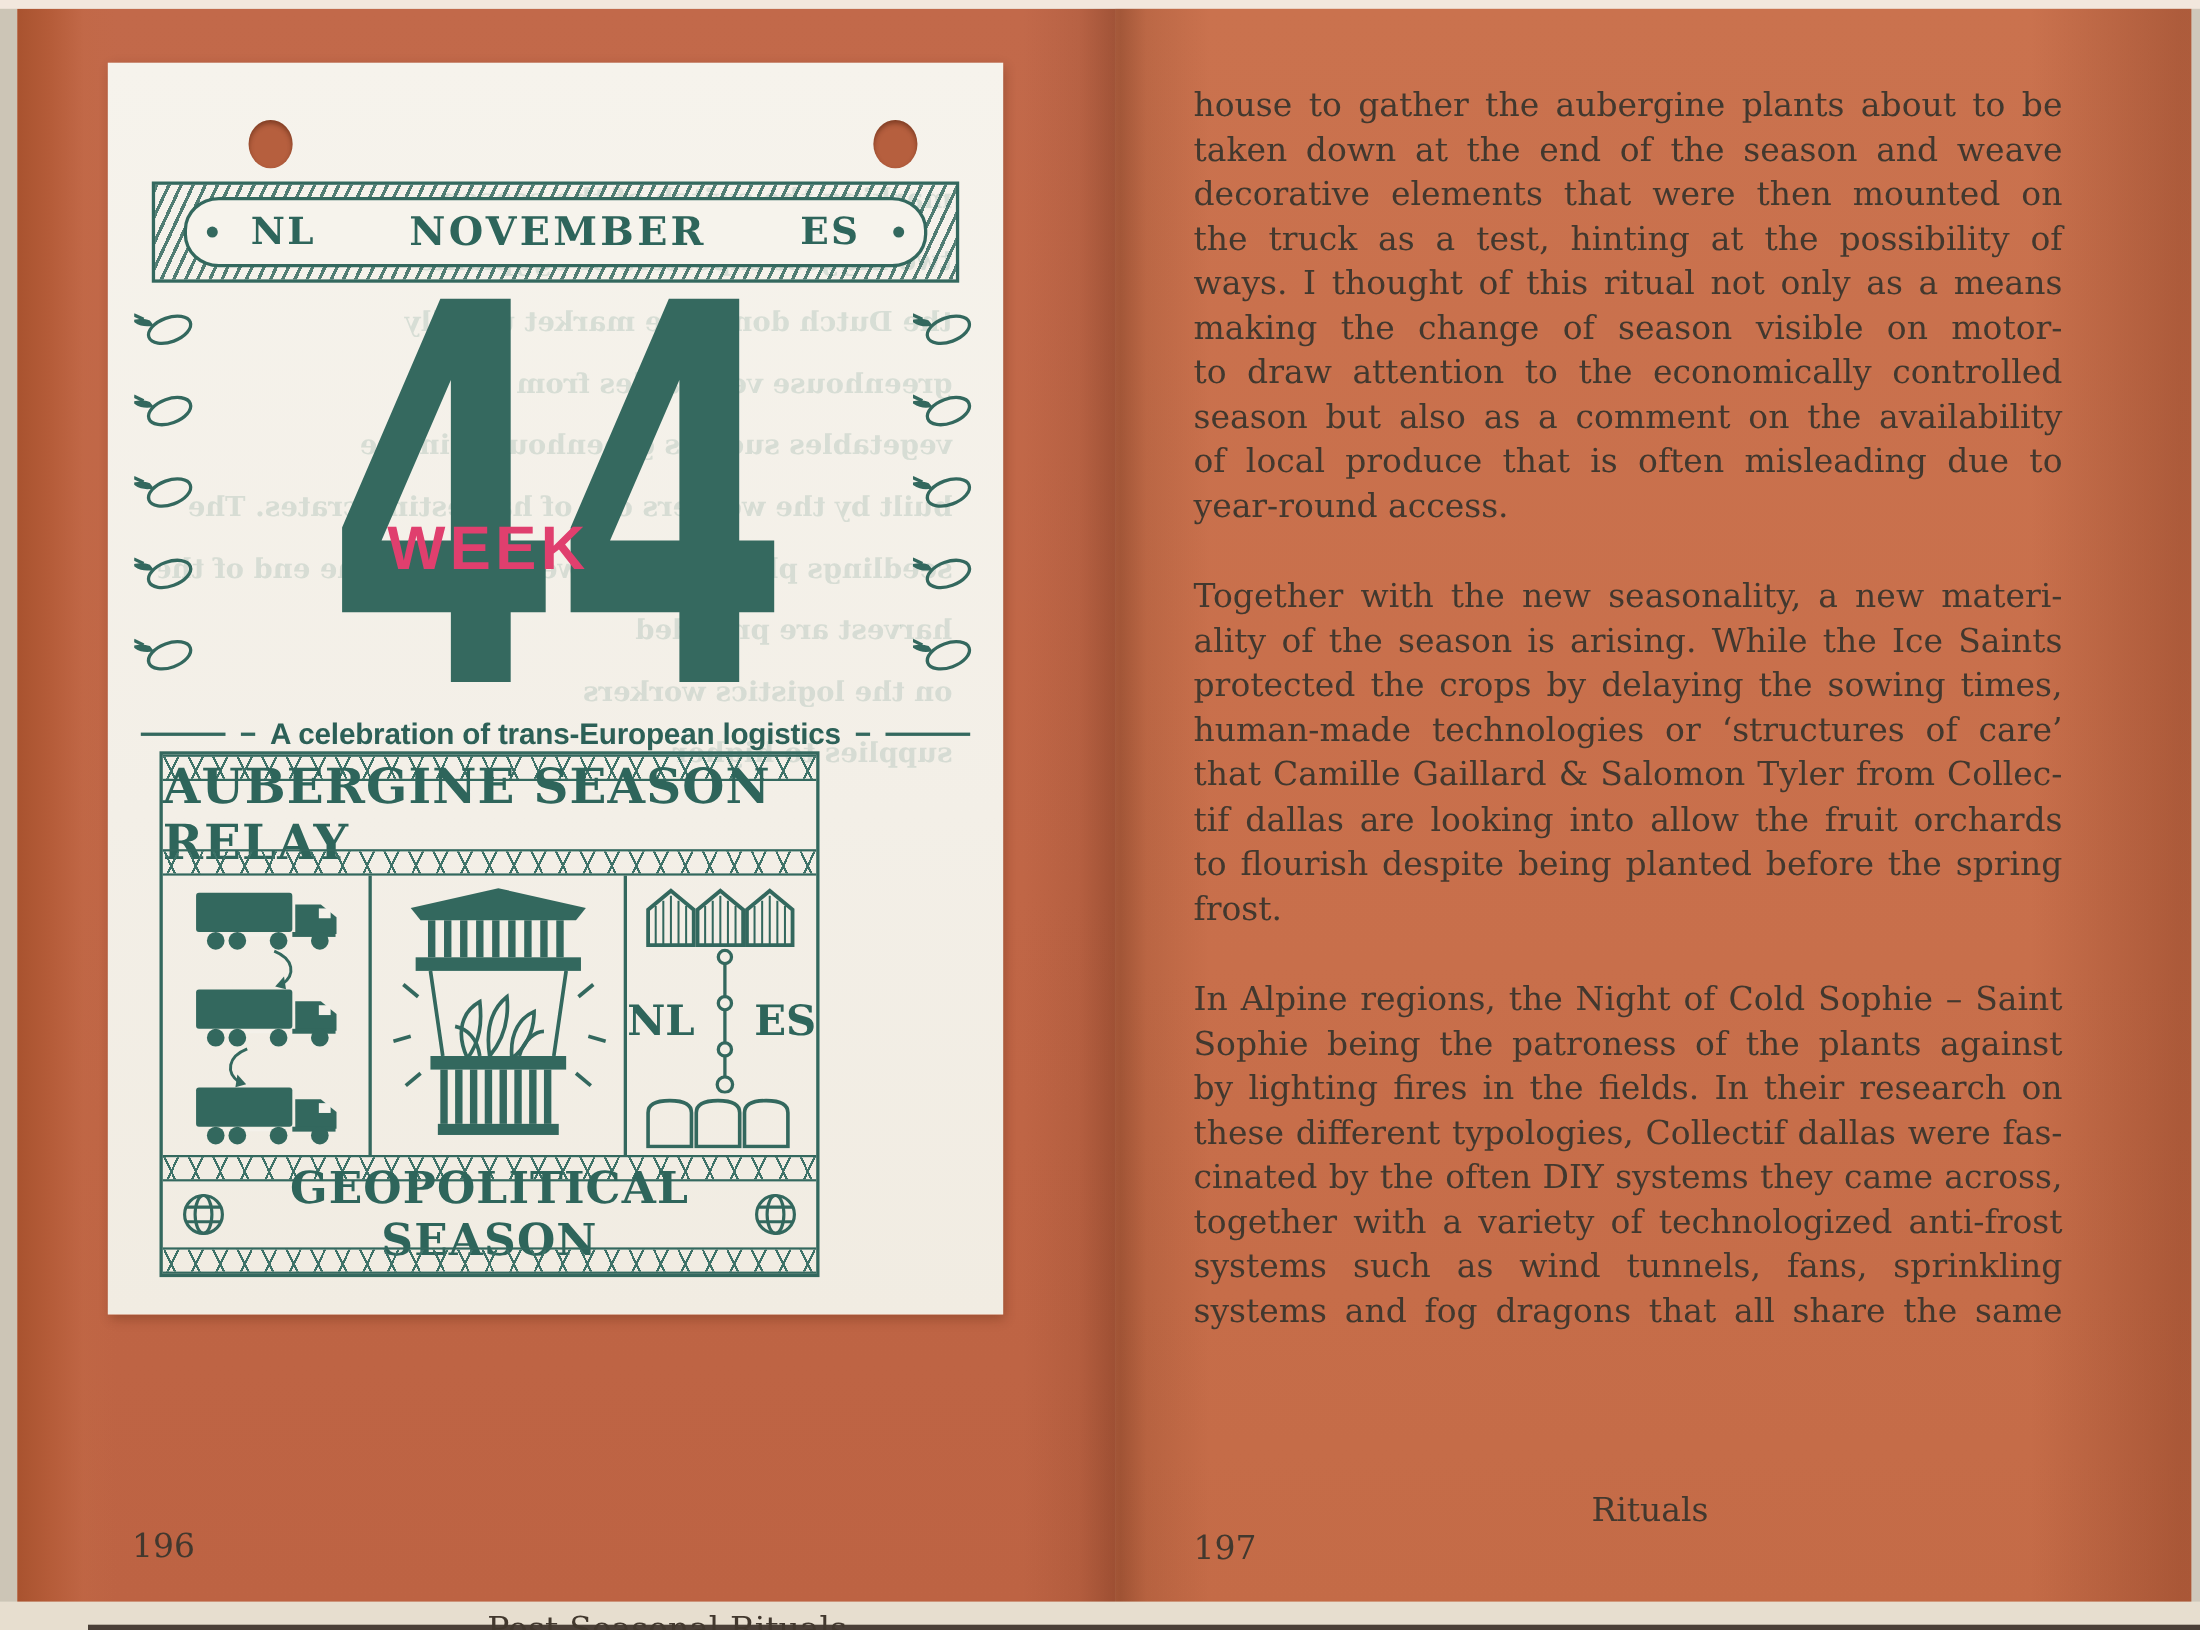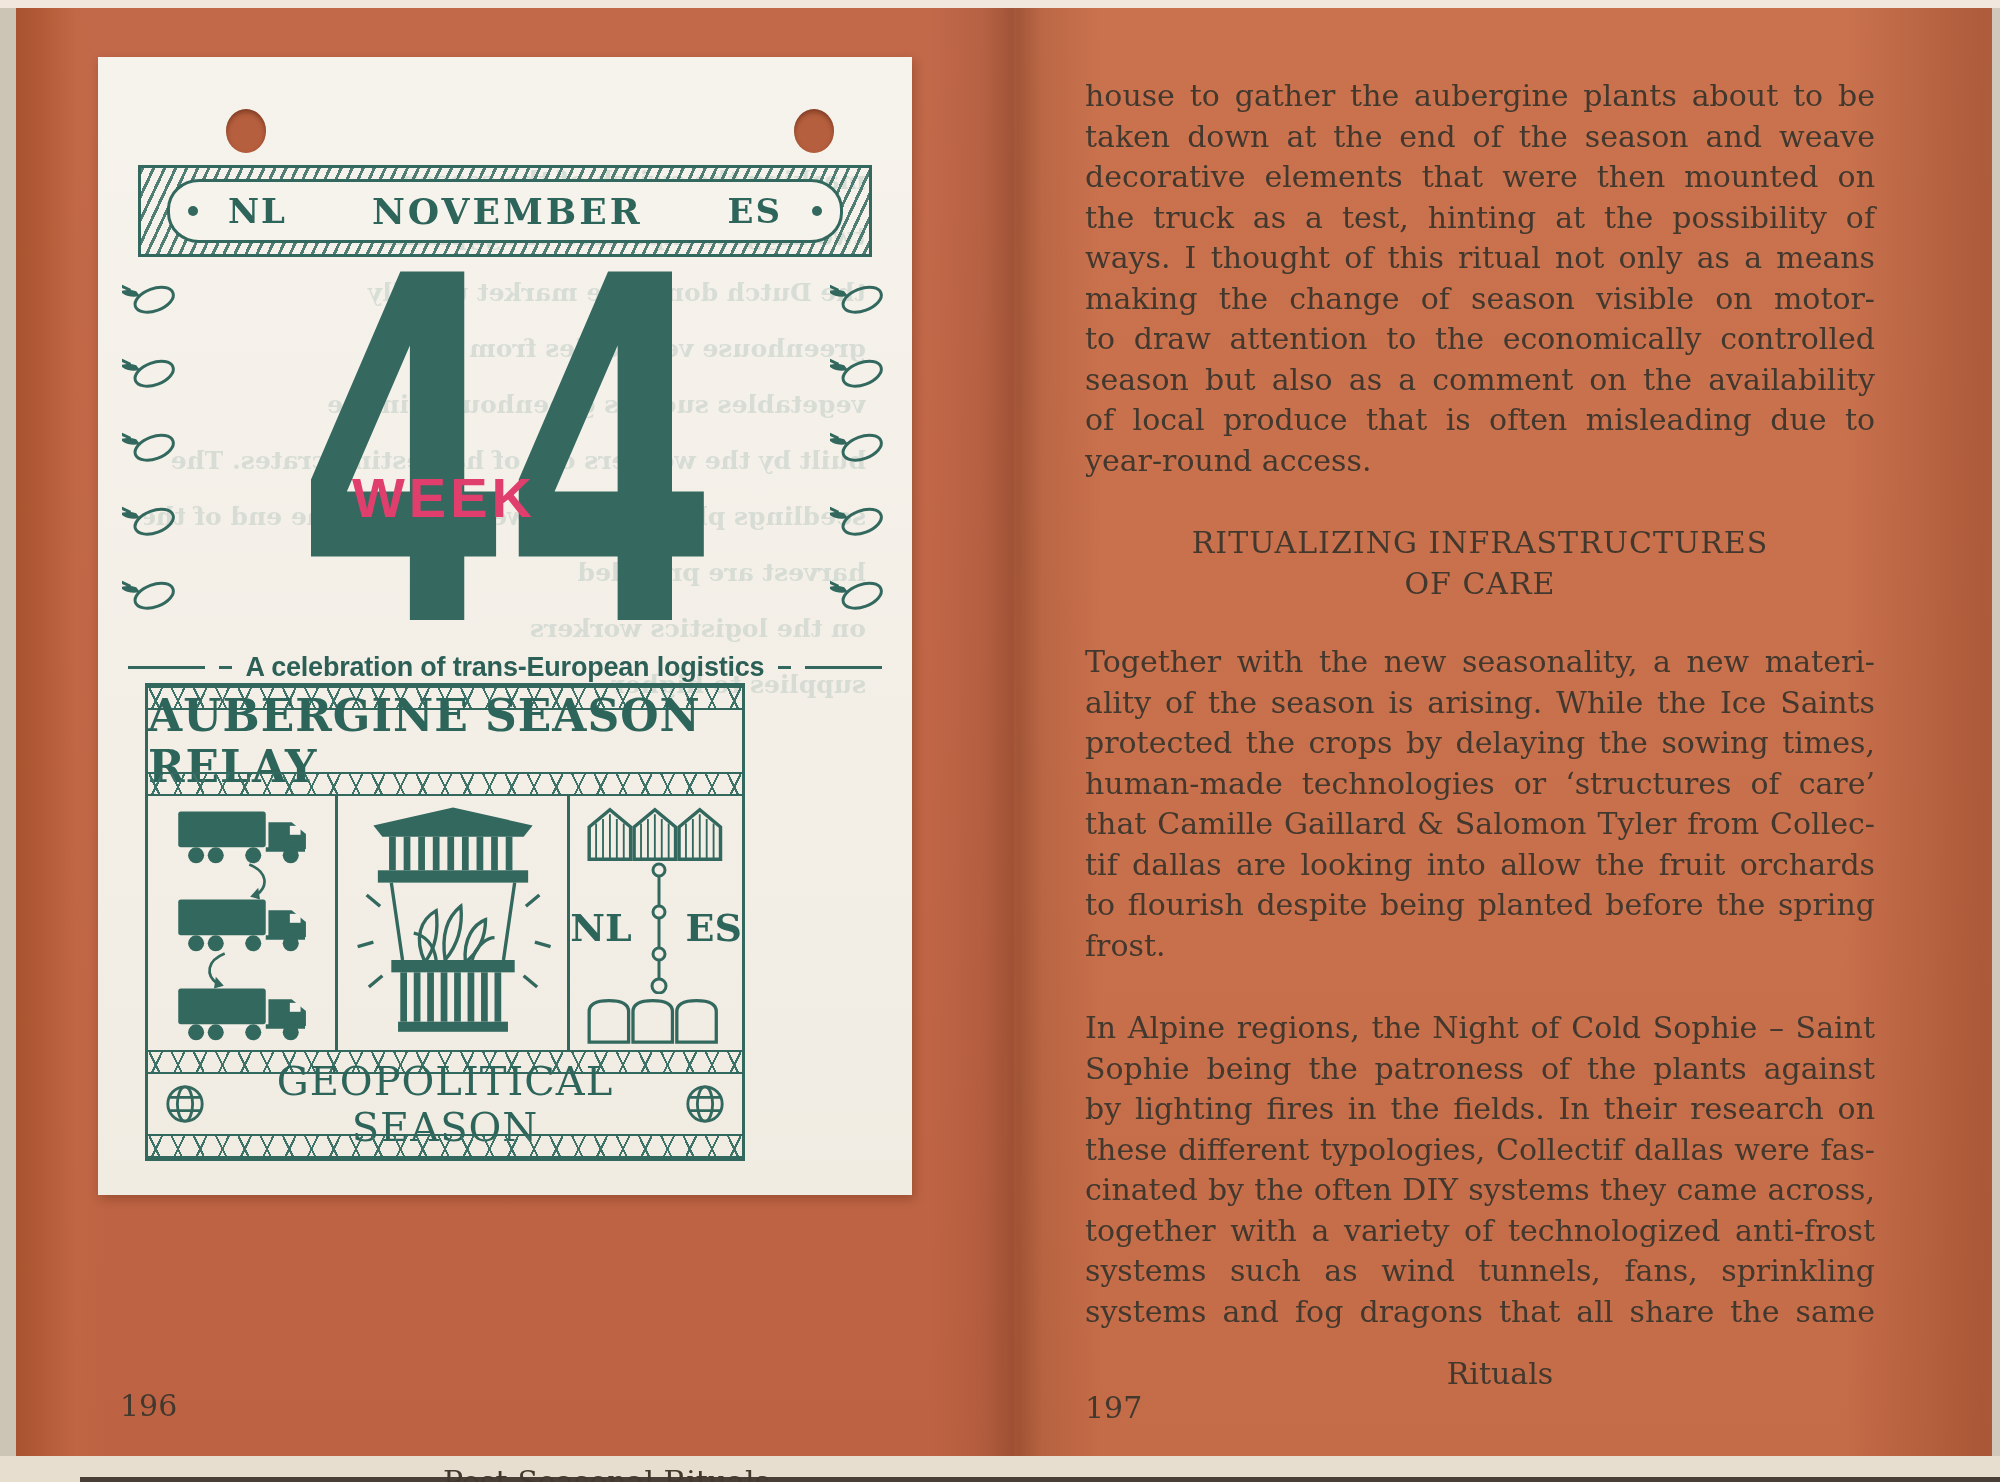--- a/index.html
+++ b/index.html
@@ -84,21 +84,21 @@
   .illu-row{flex:1;display:flex;min-height:0;}
   .col-trucks{width:238px;border-right:3px solid #33685e;display:flex;flex-direction:column;
     align-items:flex-start;padding:12px 0 8px 20px;}
   .col-basket{width:297px;border-right:3px solid #33685e;display:flex;align-items:center;justify-content:center;}
   .col-route{flex:1;display:flex;flex-direction:column;align-items:center;justify-content:space-between;padding:8px 0 6px;}
   .truck{width:158px;height:64px;}
   .hand-arrow{width:36px;height:44px;margin:-4px 0 -4px 74px;}
   .hand-arrow.flip{transform:scaleX(-1);margin-left:28px;}
   .route-mid{display:flex;align-items:center;gap:16px;color:#2e655b;font-weight:bold;font-size:38px;}
   .season-row{height:60px;display:flex;align-items:center;color:#2e655b;padding:0 16px;}
-  .season-title{flex:1;text-align:center;font-weight:normal;font-size:40px;letter-spacing:1px;}
+  .season-title{flex:1;text-align:center;font-weight:bold;font-size:40px;letter-spacing:1px;}
   .globe{width:42px;height:42px;}
 
   
   .textcol{position:absolute;left:1085px;top:76px;width:790px;color:#42382e;
     font-size:30px;line-height:40.5px;}
   .para{margin:0 0 42px 0;}
   .tline{text-align:justify;text-align-last:justify;}
   .para.para-end .tline:last-child{text-align-last:left;}
   .heading{margin:2px 0 38px 0;}
   .hline{text-align:center;letter-spacing:1px;}
@@ -407,24 +407,20 @@
         <div class="tline">taken down at the end of the season and weave</div>
         <div class="tline">decorative elements that were then mounted on</div>
         <div class="tline">the truck as a test, hinting at the possibility of</div>
         <div class="tline">ways. I thought of this ritual not only as a means</div>
         <div class="tline">making the change of season visible on motor-</div>
         <div class="tline">to draw attention to the economically controlled</div>
         <div class="tline">season but also as a comment on the availability</div>
         <div class="tline">of local produce that is often misleading due to</div>
         <div class="tline">year-round access.</div>
       </div>
-    <div class="heading">
-        <div class="hline">RITUALIZING INFRASTRUCTURES</div>
-        <div class="hline">OF CARE</div>
-      </div>
     <div class="para para-end">
         <div class="tline">Together with the new seasonality, a new materi-</div>
         <div class="tline">ality of the season is arising. While the Ice Saints</div>
         <div class="tline">protected the crops by delaying the sowing times,</div>
         <div class="tline">human-made technologies or ‘structures of care’</div>
         <div class="tline">that Camille Gaillard &amp; Salomon Tyler from Collec-</div>
         <div class="tline">tif dallas are looking into allow the fruit orchards</div>
         <div class="tline">to flourish despite being planted before the spring</div>
         <div class="tline">frost.</div>
       </div>

